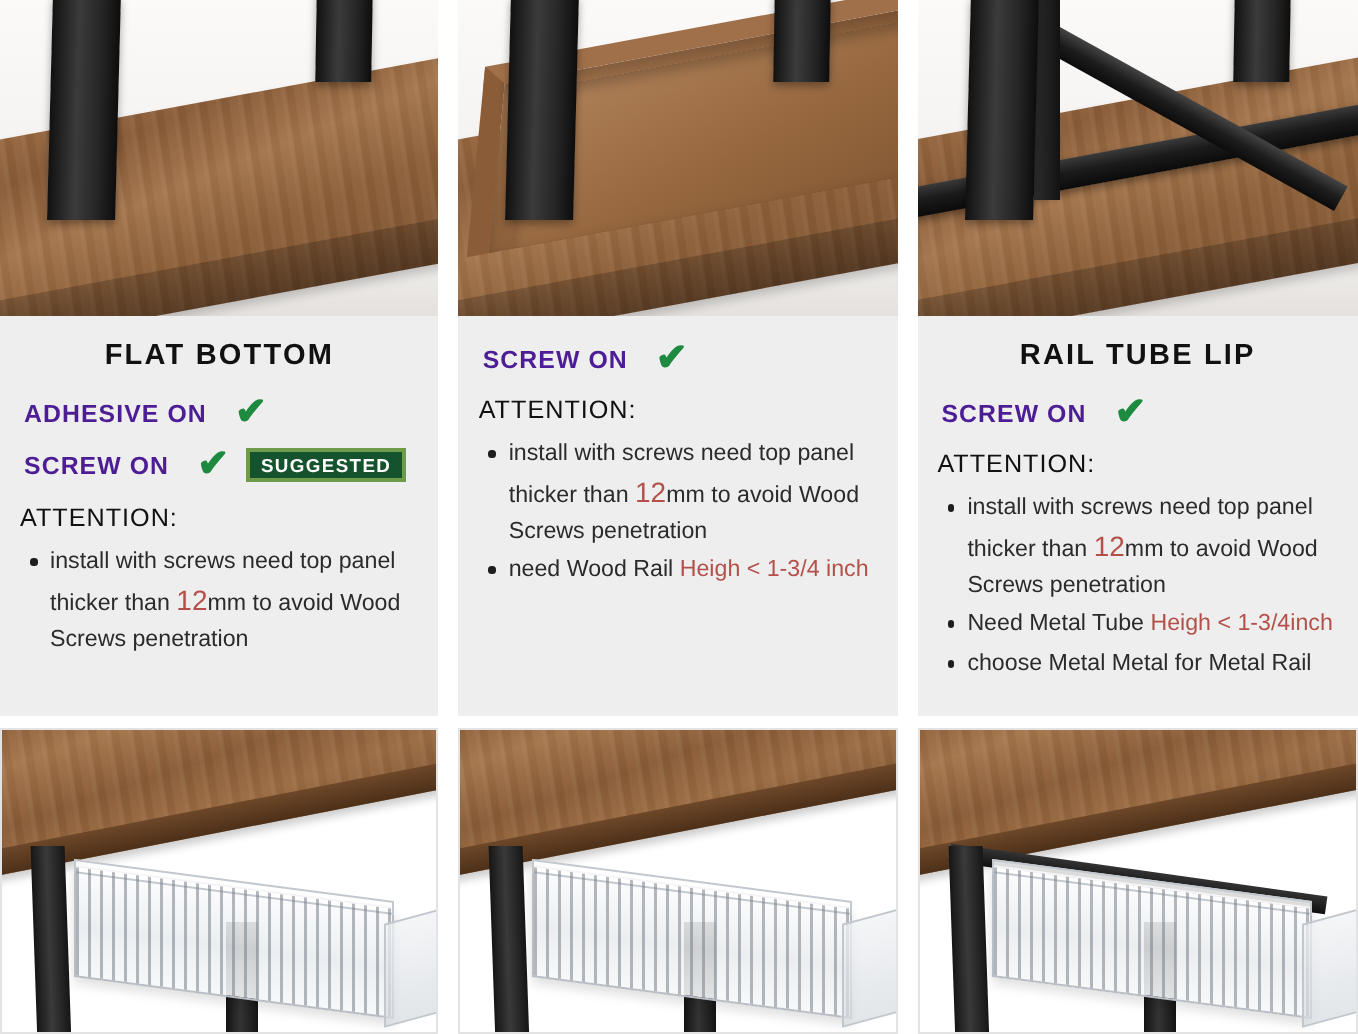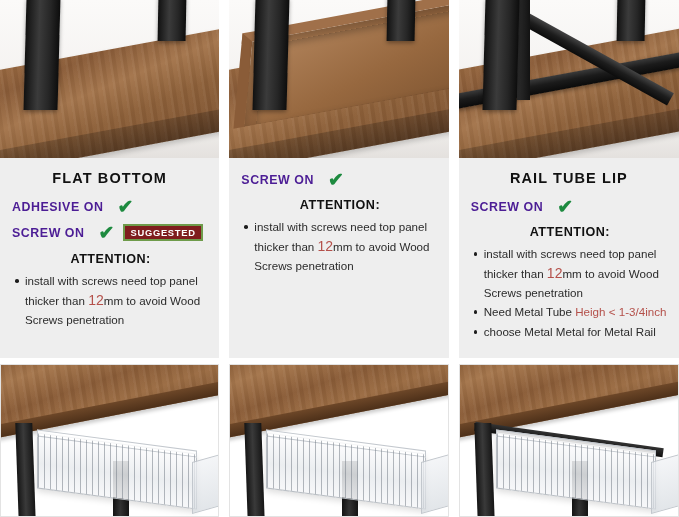--- a/index.html
+++ b/index.html
@@ -146,37 +146,36 @@
   .tick {
     margin-left: 14px;
     color: #1d8a3f;
     font-size: 19px;
     font-weight: 700;
     line-height: 1;
     flex: 0 0 auto;
   }
   .badge {
     margin-left: 9px;
-    background: #7f1d1d;
+    background: #14532d;
     color: #ffffff;
     font-size: 9.4px;
     font-weight: 700;
     letter-spacing: .7px;
     padding: 2px 5px 2px 5px;
     border: 2px solid #6e9b4a;
     line-height: 1;
     white-space: nowrap;
   }
   .attention {
     font-size: 12.6px;
-    font-weight: 700;
+    font-weight: 400;
     letter-spacing: .5px;
     color: #111111;
     margin: 10px 0 6px 2px;
-    text-align: center;
   }
   .panel.compact .attention { margin-top: 9px; }
   ul.notes { list-style: none; margin: 0 0 0 6px; }
   ul.notes > li {
     position: relative;
     padding-left: 11px;
     font-size: 11.6px;
     line-height: 1.52;
     color: #2b2b2b;
     margin-bottom: 2px;
@@ -321,20 +320,21 @@
     <div class="panel compact">
 
       <div class="check-row">
         <span class="check-label">SCREW ON</span>
         <span class="tick">✔</span>
       </div>
 
       <div class="attention">ATTENTION:</div>
       <ul class="notes">
           <li><span>install with screws need top panel thicker than </span><span class="hl-b">12</span><span>mm to avoid Wood Screws penetration</span></li>
+          <li><span>need Wood Rail </span><span class="hl">Heigh &lt; 1-3/4 inch</span></li>
         </ul>
     </div>
 
     <div class="photo-bot">
       <div class="bg-b"></div>
       <div class="top-slab">
           <div class="grain"></div>
         </div>
       <div class="leg-b1"></div>
       <div class="leg-b2"></div>

